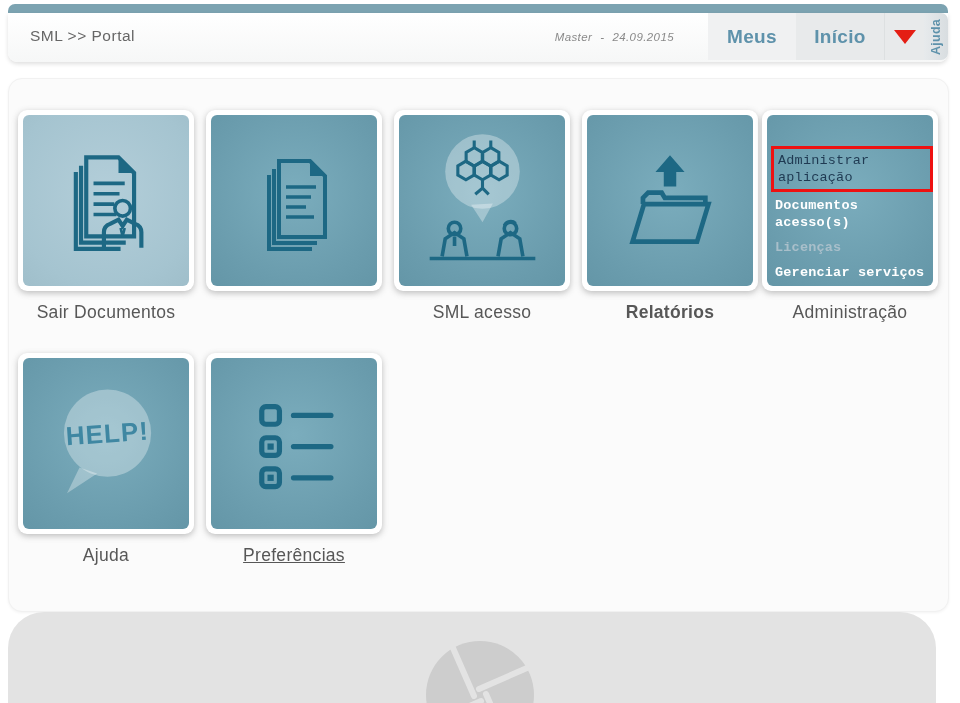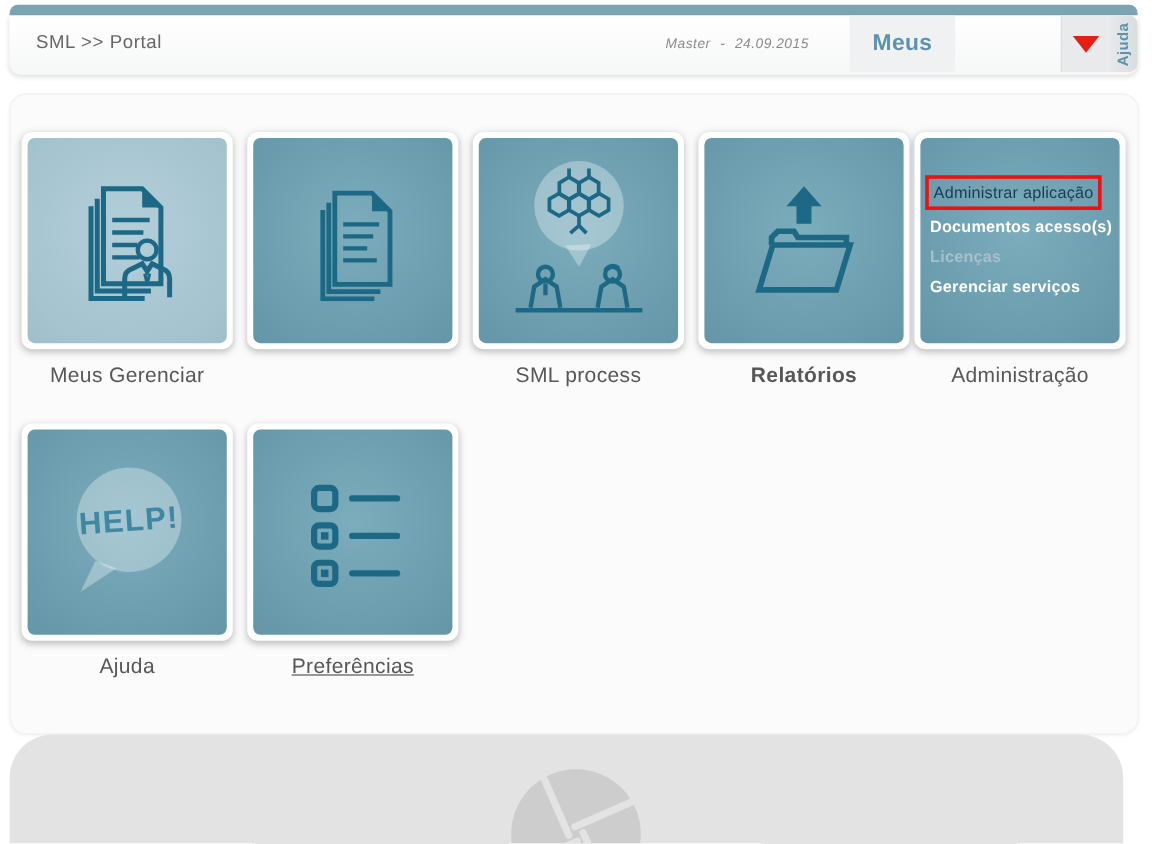--- a/index.html
+++ b/index.html
@@ -70,20 +70,23 @@
 
 <div class="stage">
 
   <div class="top-strip"></div>
   <div class="header-bar">
     <div class="breadcrumb">SML &gt;&gt; Portal</div>
     <div class="user-info"><span>Master</span><span>-</span><span>24.09.2015</span></div>
     <div class="hbtn btn-sair">
         <span>Meus</span>
       </div>
+    <div class="hbtn btn-inicio">
+        <span>Início</span>
+      </div>
     <div class="hbtn btn-arrow">
         <span class="tri-down"></span>
       </div>
     <div class="ajuda-tab">
         <span>Ajuda</span>
       </div>
   </div>
 
   <div class="main-panel"></div>
 
@@ -94,21 +97,21 @@
         <path d="M26,16 V90 H69"></path>
         <path d="M31,8 H62 L77,23 V84 H31 Z"></path>
         <path d="M62,8 V23 H77 Z" fill="currentColor" stroke="none"></path>
         <path d="M38,33 H68 M38,43 H63 M38,53 H58 M38,63 H60" stroke-width="3.5"></path>
         <circle cx="66" cy="57" r="7.5" stroke-width="3.5"></circle>
         <path d="M48,95 V80 Q48,74 54,72 L62,68 L66,74 L70,68 L78,72 Q84,74 84,80 V95" stroke-width="4"></path>
         <path d="M64,76 L66,84 L68,76" stroke-width="2.5"></path>
       </svg>
     </div>
   </div>
-  <div class="tile-label" style="left:11px; top:302px;">Meus Gerenciar</div>
+  <div class="tile-label" style="left:11px; top:302px;">Sair Documentos</div>
 
   <div class="tile" style="left:206px; top:110px;">
     <div class="face">
       <svg class="icon-stroke" width="100" height="100" viewBox="0 0 100 100" fill="none" stroke="currentColor" stroke-width="4">
         <path d="M25,24 V98 H68"></path>
         <path d="M30,18 V92 H73"></path>
         <path d="M35,10 H66 L81,25 V86 H35 Z"></path>
         <path d="M66,10 V25 H81 Z" fill="currentColor" stroke="none"></path>
         <path d="M42,36 H72 M42,46 H67 M42,56 H62 M42,66 H70" stroke-width="3.5"></path>
       </svg>
@@ -133,34 +136,34 @@
           <path d="M26,124 L29,107 L38,101 L47,107 L50,124"></path>
           <path d="M38,105 L38,114"></path>
           <circle cx="92" cy="97" r="6"></circle>
           <path d="M80,124 L83,107 L92,101 L101,107 L104,124"></path>
           <path d="M86,94 A7,7 0 0 1 97,92" stroke-width="3"></path>
           <path d="M14,126 H116"></path>
         </g>
       </svg>
     </div>
   </div>
-  <div class="tile-label" style="left:387px; top:302px;">SML process</div>
+  <div class="tile-label" style="left:387px; top:302px;">SML acesso</div>
 
   <div class="tile" style="left:582px; top:110px;">
     <div class="face">
       <svg class="icon-stroke" width="104" height="104" viewBox="0 0 100 100" fill="none" stroke="currentColor" stroke-width="4.5">
         <path d="M50,6 L64,22 H56 V36 H44 V22 H36 Z" fill="currentColor" stroke="none"></path>
         <path d="M24,53 V47 L29,42 H42 L45,47 H84 V53"></path>
         <path d="M14,89 L25,53 H87 L76,89 Z"></path>
       </svg>
     </div>
   </div>
   <div class="tile-label" style="left:575px; top:302px;font-weight:bold;">Relatórios</div>
 
-  <div class="tile" style="left:762px; top:110px;">
+  <div class="tile" style="left:762px; top:110px;font-family:Liberation Mono, monospace;">
     <div class="face">
       <div class="admin-menu">
         <div class="admin-item highlighted">Administrar aplicação</div>
         <div class="admin-item">Documentos acesso(s)</div>
         <div class="admin-item disabled">Licenças</div>
         <div class="admin-item">Gerenciar serviços</div>
       </div>
     </div>
   </div>
   <div class="tile-label" style="left:755px; top:302px;">Administração</div>

